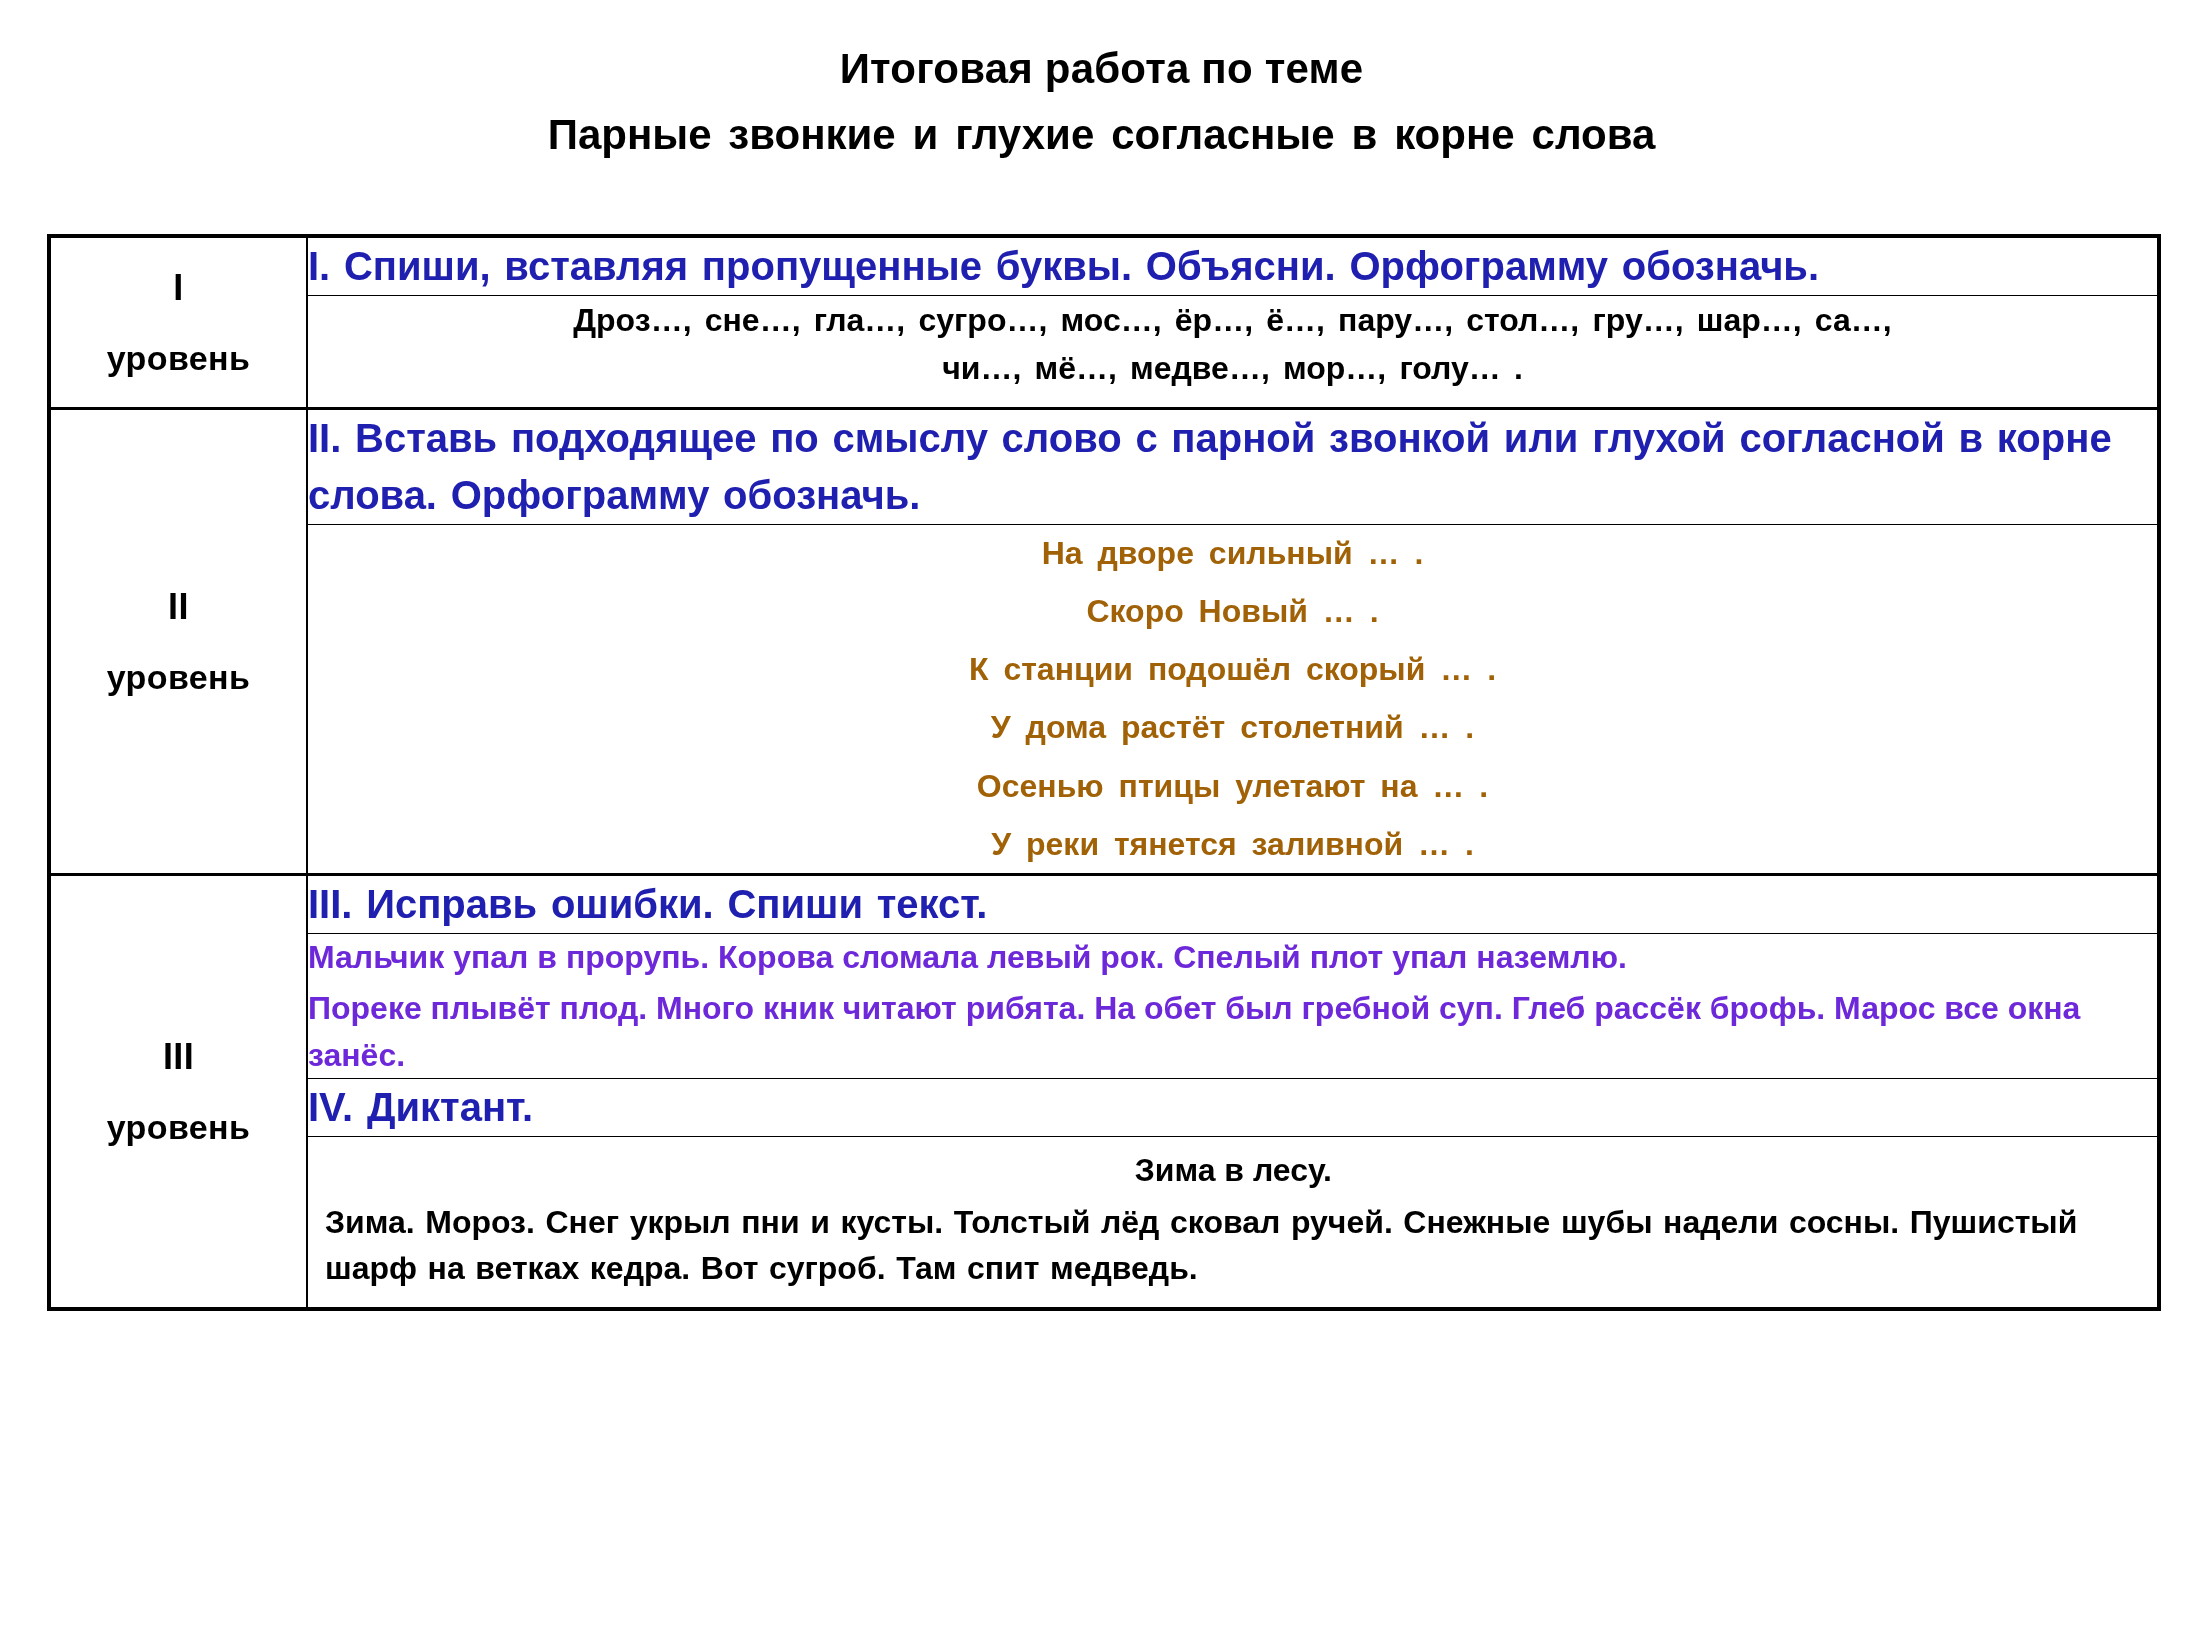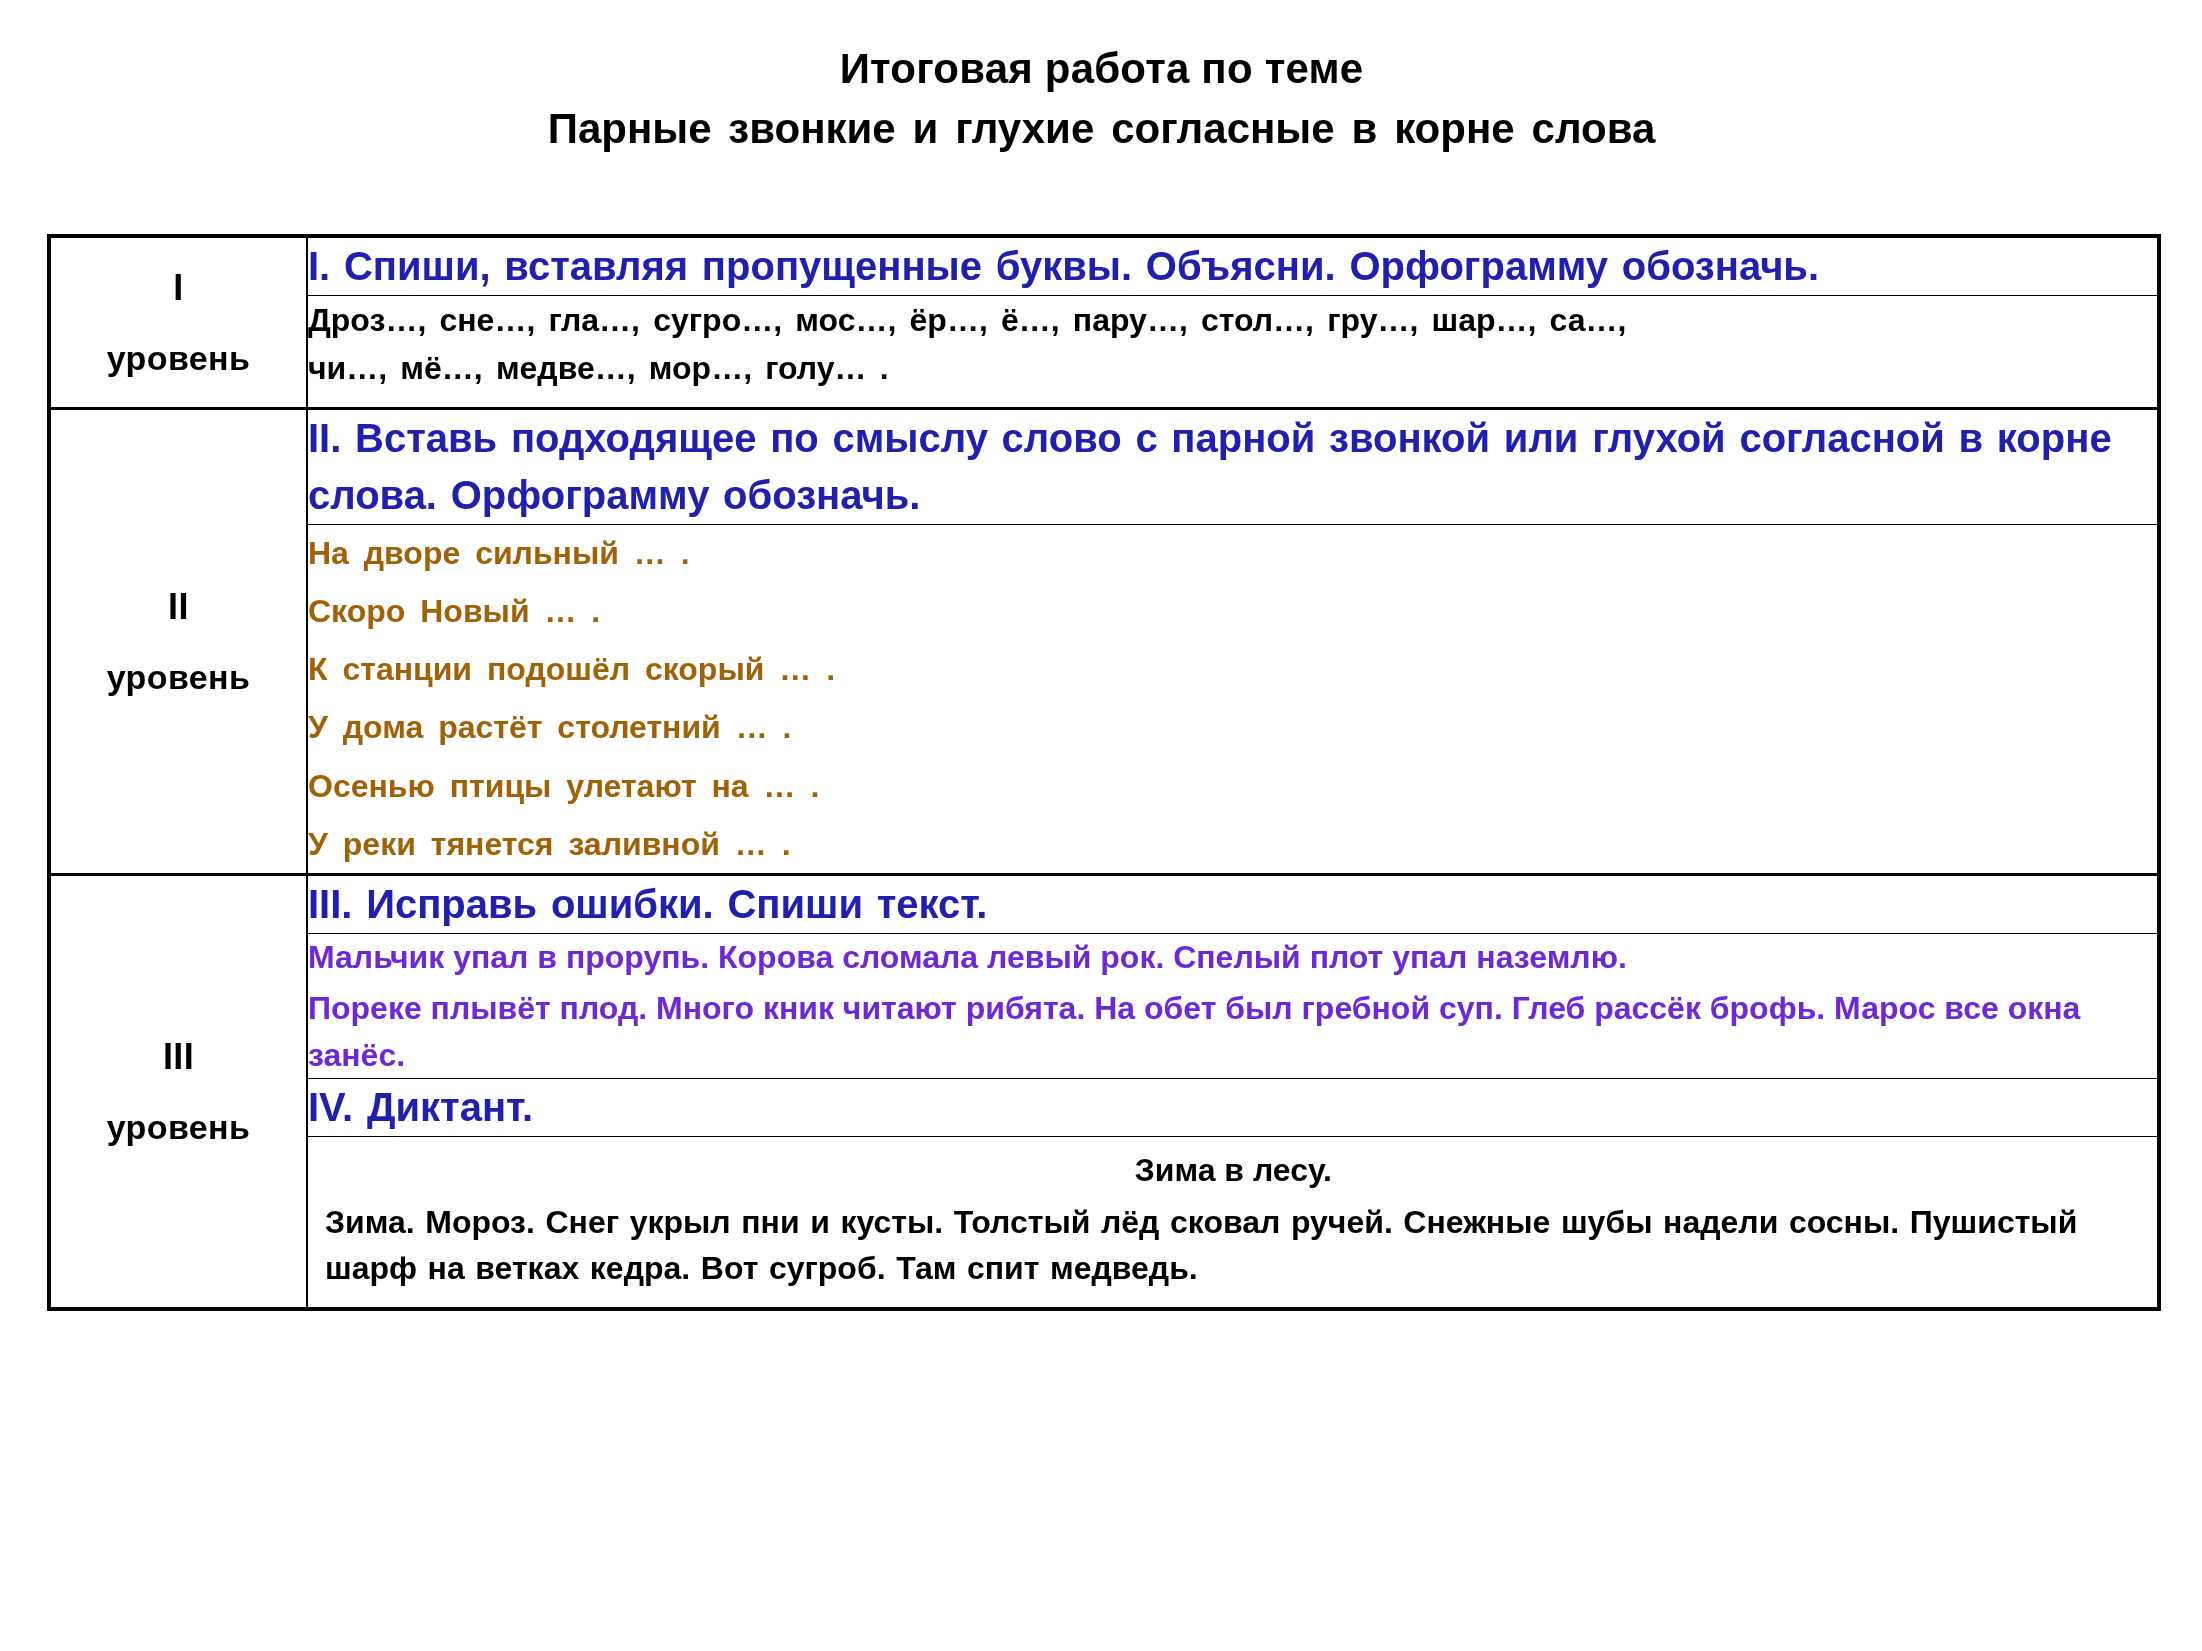--- a/index.html
+++ b/index.html
@@ -34,21 +34,21 @@
     font-size: 42px;
     font-weight: bold;
     line-height: 1.16;
     letter-spacing: 0.2px;
     color: #000;
   }
   .doc-subtitle {
     font-size: 42px;
     font-weight: bold;
     line-height: 1.18;
-    margin-top: 10px;
+    margin-top: 16px;
     color: #000;
     word-spacing: 5.2px;
   }
 
   
   .worksheet {
     position: absolute;
     left: 47px;
     top: 234px;
     width: 2110px;
@@ -139,21 +139,21 @@
     line-height: 1.35;
     padding: 12px 15.5px 3.4px 17px;
   }
   .dictation-body {
     font-size: 32px;
     font-weight: bold;
     line-height: 1.45;
     padding: 3.4px 15.5px 15.5px 17px;
     word-spacing: 1.7px;
   }
-  .thick-bottom { border-bottom: 3.4px solid #000 !important; }
+  .thick-bottom { border-bottom: 3.4px solid #000 !important; text-align: center; }
 </style>
 </head>
 <body>
 
 <div class="page">
 
   <div class="title-block">
     <div class="doc-title">Итоговая работа по теме</div>
     <div class="doc-subtitle">Парные звонкие и глухие согласные в корне слова</div>
   </div>

